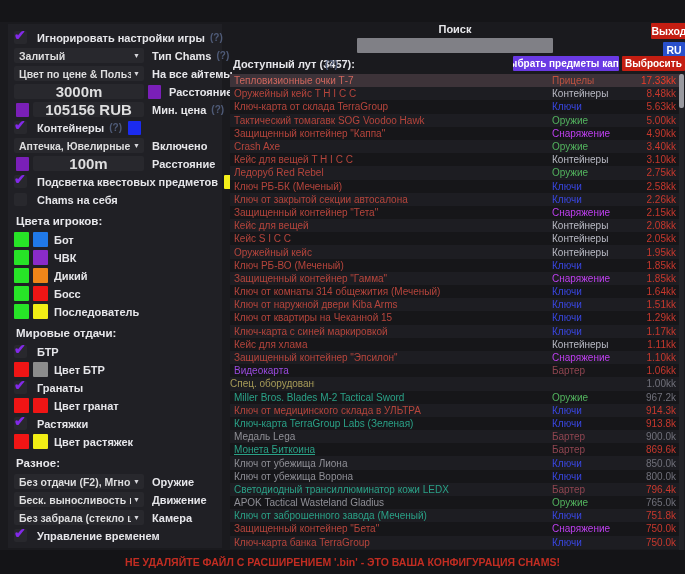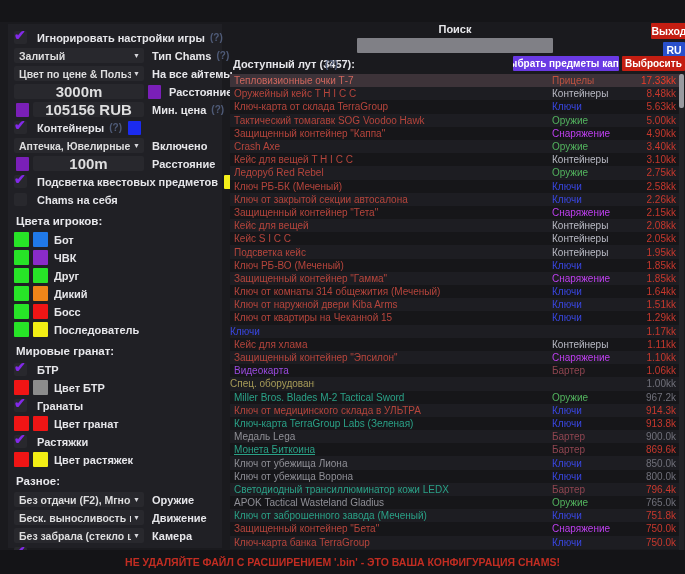--- a/index.html
+++ b/index.html
@@ -143,39 +143,34 @@
           <span class="pairsw" style="background: rgb(32, 121, 232);"></span>
           <span class="side-label" style="margin-left: 6px;">Бот</span>
         </div>
         <div class="side-row">
           <span class="pairsw" style="background: rgb(39, 228, 39);"></span>
           <span class="pairsw" style="background: rgb(138, 43, 200);"></span>
           <span class="side-label" style="margin-left: 6px;">ЧВК</span>
         </div>
         <div class="side-row">
           <span class="pairsw" style="background: rgb(39, 228, 39);"></span>
-          <span class="pairsw" style="background: rgb(39, 228, 39);"></span>
-          <span class="side-label" style="margin-left: 6px;">Друг</span>
-        </div>
-        <div class="side-row">
-          <span class="pairsw" style="background: rgb(39, 228, 39);"></span>
           <span class="pairsw" style="background: rgb(239, 133, 25);"></span>
           <span class="side-label" style="margin-left: 6px;">Дикий</span>
         </div>
         <div class="side-row">
           <span class="pairsw" style="background: rgb(39, 228, 39);"></span>
           <span class="pairsw" style="background: rgb(240, 21, 21);"></span>
           <span class="side-label" style="margin-left: 6px;">Босс</span>
         </div>
         <div class="side-row">
           <span class="pairsw" style="background: rgb(39, 228, 39);"></span>
           <span class="pairsw" style="background: rgb(242, 238, 21);"></span>
           <span class="side-label" style="margin-left: 6px;">Последователь</span>
         </div>
-        <div class="side-section">Мировые гранат:</div>
+        <div class="side-section">Мировые отдачи:</div>
         <div class="side-row">
           <span class="cb on"></span>
           <span class="side-label">БТР</span>
         </div>
         <div class="side-row">
           <span class="pairsw" style="background: rgb(240, 21, 21);"></span>
           <span class="pairsw" style="background: rgb(140, 140, 140);"></span>
           <span class="side-label" style="margin-left: 6px;">Цвет БТР</span>
         </div>
         <div class="side-row">
@@ -296,21 +291,21 @@
           <span class="col-name" style="color: rgb(182, 69, 60);">Кейс для вещей</span>
           <span class="col-cat" style="color: rgb(185, 186, 196);">Контейнеры</span>
           <span class="col-price" style="color: rgb(200, 56, 45);">2.08kk</span>
         </div>
         <div class="trow">
           <span class="col-name" style="color: rgb(182, 69, 60);">Кейс S I C C</span>
           <span class="col-cat" style="color: rgb(185, 186, 196);">Контейнеры</span>
           <span class="col-price" style="color: rgb(200, 56, 45);">2.05kk</span>
         </div>
         <div class="trow">
-          <span class="col-name" style="color: rgb(182, 69, 60);">Подсветка кейс</span>
+          <span class="col-name" style="color: rgb(182, 69, 60);">Оружейный кейс</span>
           <span class="col-cat" style="color: rgb(185, 186, 196);">Контейнеры</span>
           <span class="col-price" style="color: rgb(200, 56, 45);">1.95kk</span>
         </div>
         <div class="trow">
           <span class="col-name" style="color: rgb(182, 69, 60);">Ключ РБ-ВО (Меченый)</span>
           <span class="col-cat" style="color: rgb(57, 70, 224);">Ключи</span>
           <span class="col-price" style="color: rgb(200, 56, 45);">1.85kk</span>
         </div>
         <div class="trow">
           <span class="col-name" style="color: rgb(182, 69, 60);">Защищенный контейнер "Гамма"</span>
@@ -326,20 +321,21 @@
           <span class="col-name" style="color: rgb(182, 69, 60);">Ключ от наружной двери Kiba Arms</span>
           <span class="col-cat" style="color: rgb(57, 70, 224);">Ключи</span>
           <span class="col-price" style="color: rgb(200, 56, 45);">1.51kk</span>
         </div>
         <div class="trow">
           <span class="col-name" style="color: rgb(182, 69, 60);">Ключ от квартиры на Чеканной 15</span>
           <span class="col-cat" style="color: rgb(57, 70, 224);">Ключи</span>
           <span class="col-price" style="color: rgb(200, 56, 45);">1.29kk</span>
         </div>
         <div class="trow">
+          <span class="col-name" style="color: rgb(182, 69, 60);">Ключ-карта с синей маркировкой</span>
           <span class="col-cat" style="color: rgb(57, 70, 224);">Ключи</span>
           <span class="col-price" style="color: rgb(200, 56, 45);">1.17kk</span>
         </div>
         <div class="trow">
           <span class="col-name" style="color: rgb(182, 69, 60);">Кейс для хлама</span>
           <span class="col-cat" style="color: rgb(185, 186, 196);">Контейнеры</span>
           <span class="col-price" style="color: rgb(200, 56, 45);">1.11kk</span>
         </div>
         <div class="trow">
           <span class="col-name" style="color: rgb(182, 69, 60);">Защищенный контейнер "Эпсилон"</span>

